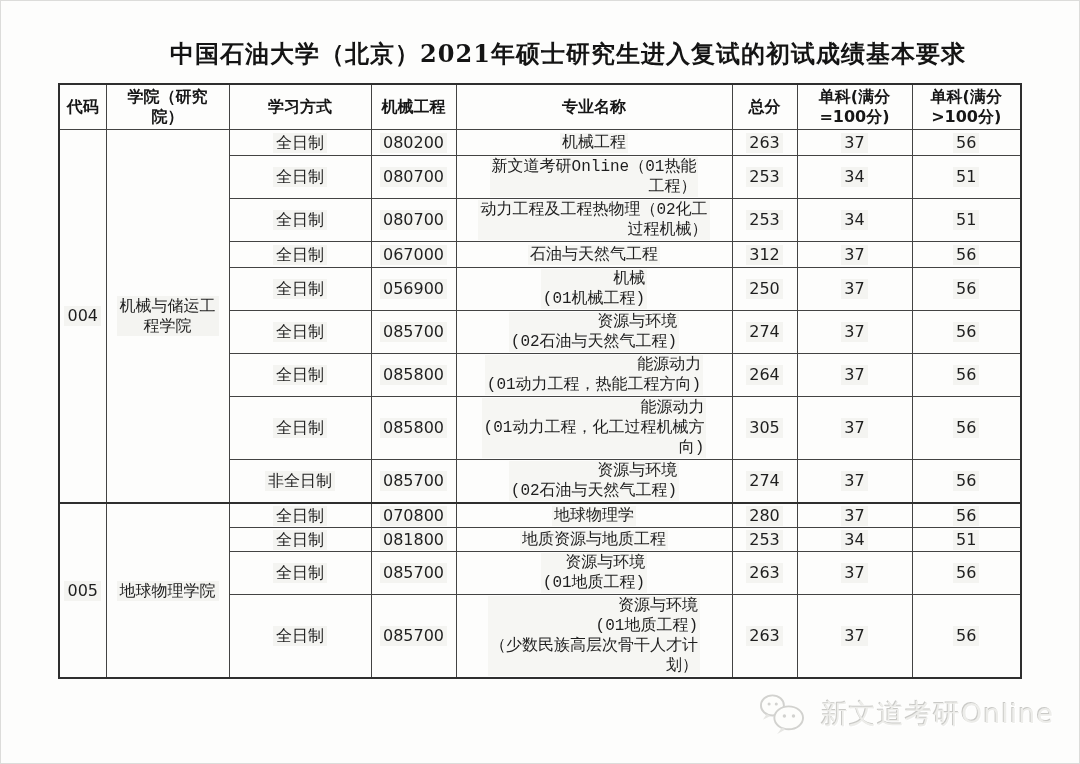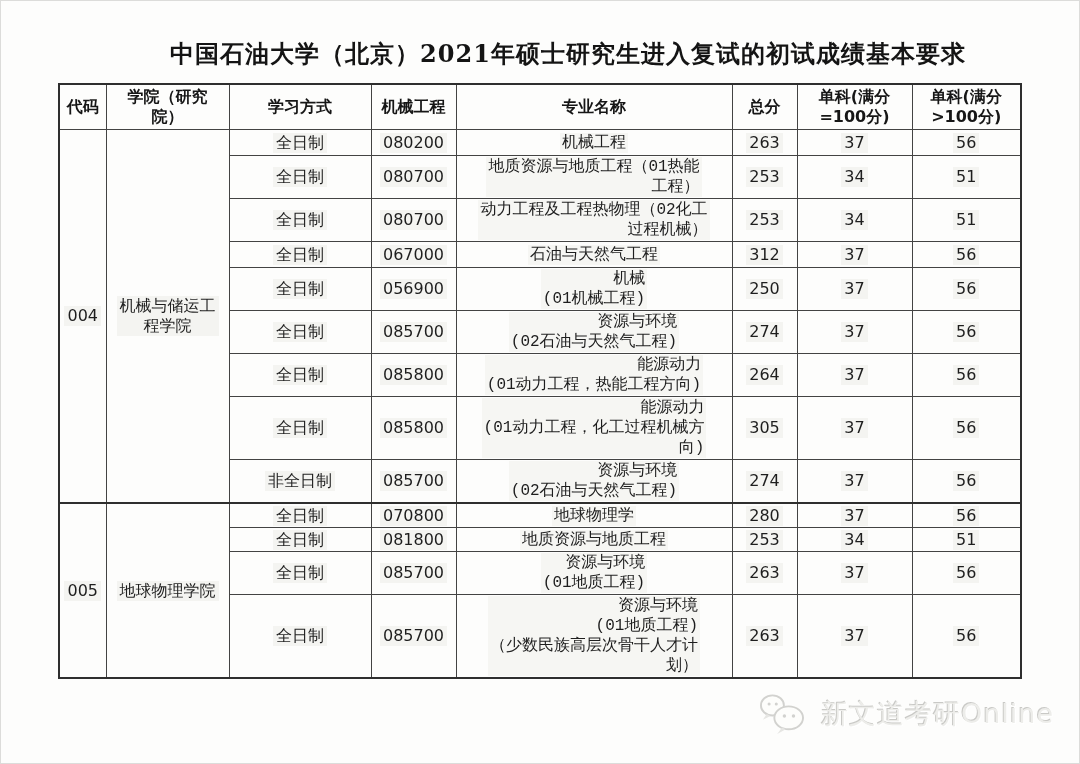--- a/index.html
+++ b/index.html
@@ -131,21 +131,21 @@
         <td><span class="mark">全日制</span></td>
         <td><span class="mark">080200</span></td>
         <td class="c-name"><span class="markl">机械工程</span></td>
         <td><span class="mark">263</span></td>
         <td><span class="mark">37</span></td>
         <td><span class="mark">56</span></td>
       </tr>
       <tr class="rh42">
         <td><span class="mark">全日制</span></td>
         <td><span class="mark">080700</span></td>
-        <td class="c-name"><span class="markl">地质资源与地质工程（01热能
+        <td class="c-name"><span class="markl">新文道考研Online（01热能
 工程）</span></td>
         <td><span class="mark">253</span></td>
         <td><span class="mark">34</span></td>
         <td><span class="mark">51</span></td>
       </tr>
       <tr class="rh42">
         <td><span class="mark">全日制</span></td>
         <td><span class="mark">080700</span></td>
         <td class="c-name"><span class="markl">动力工程及工程热物理（02化工
 过程机械）</span></td>

